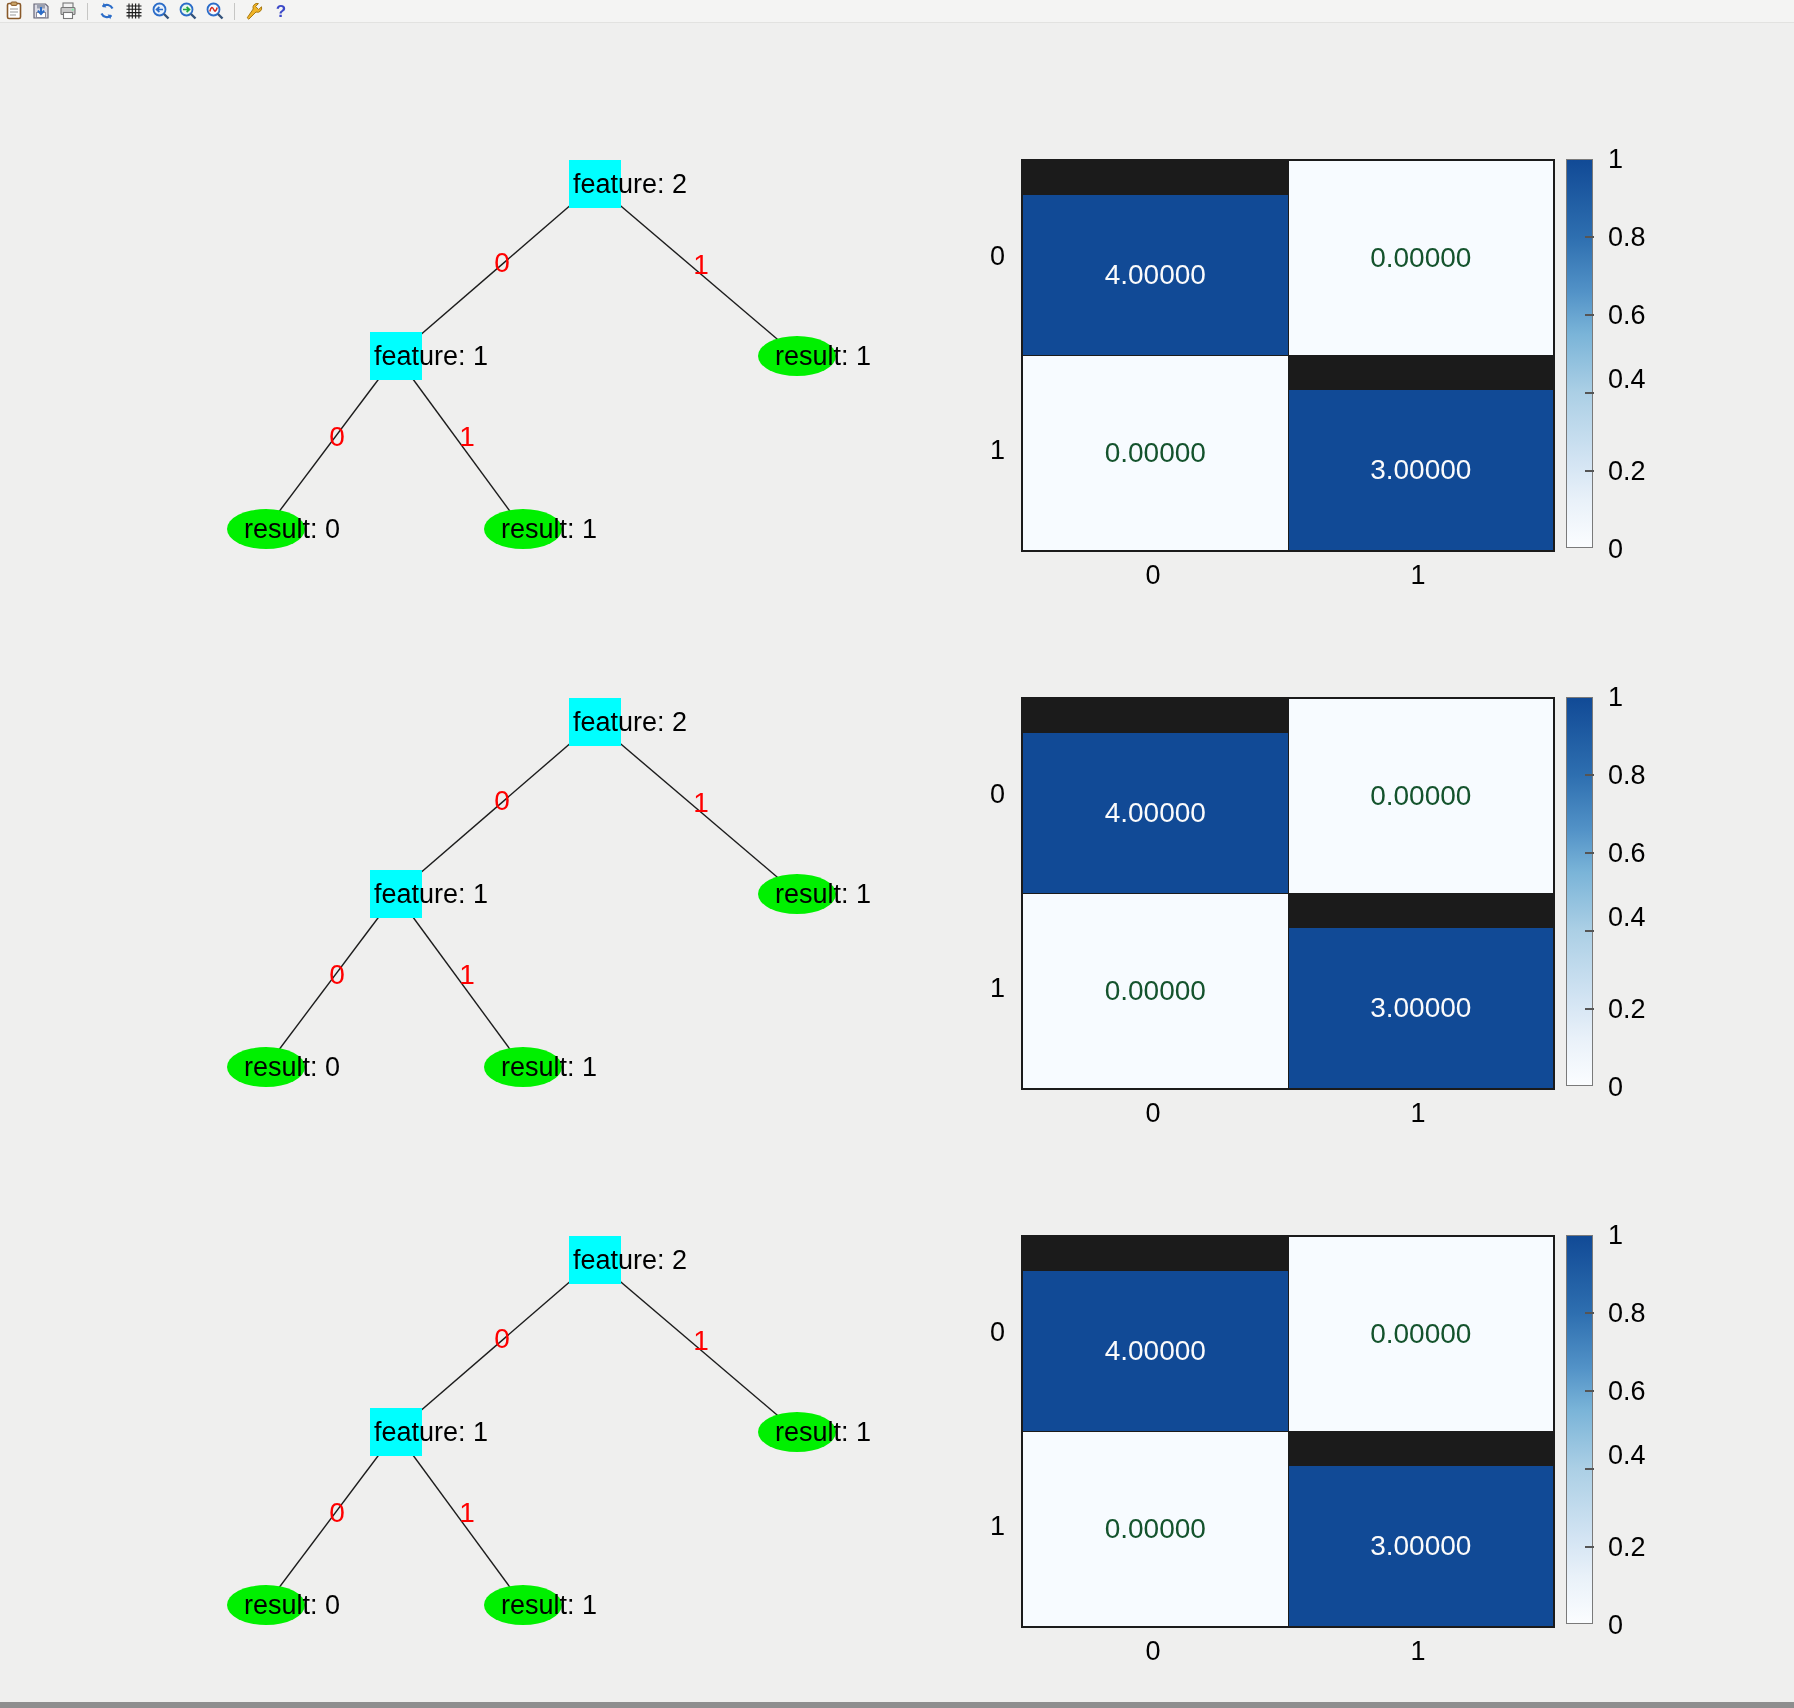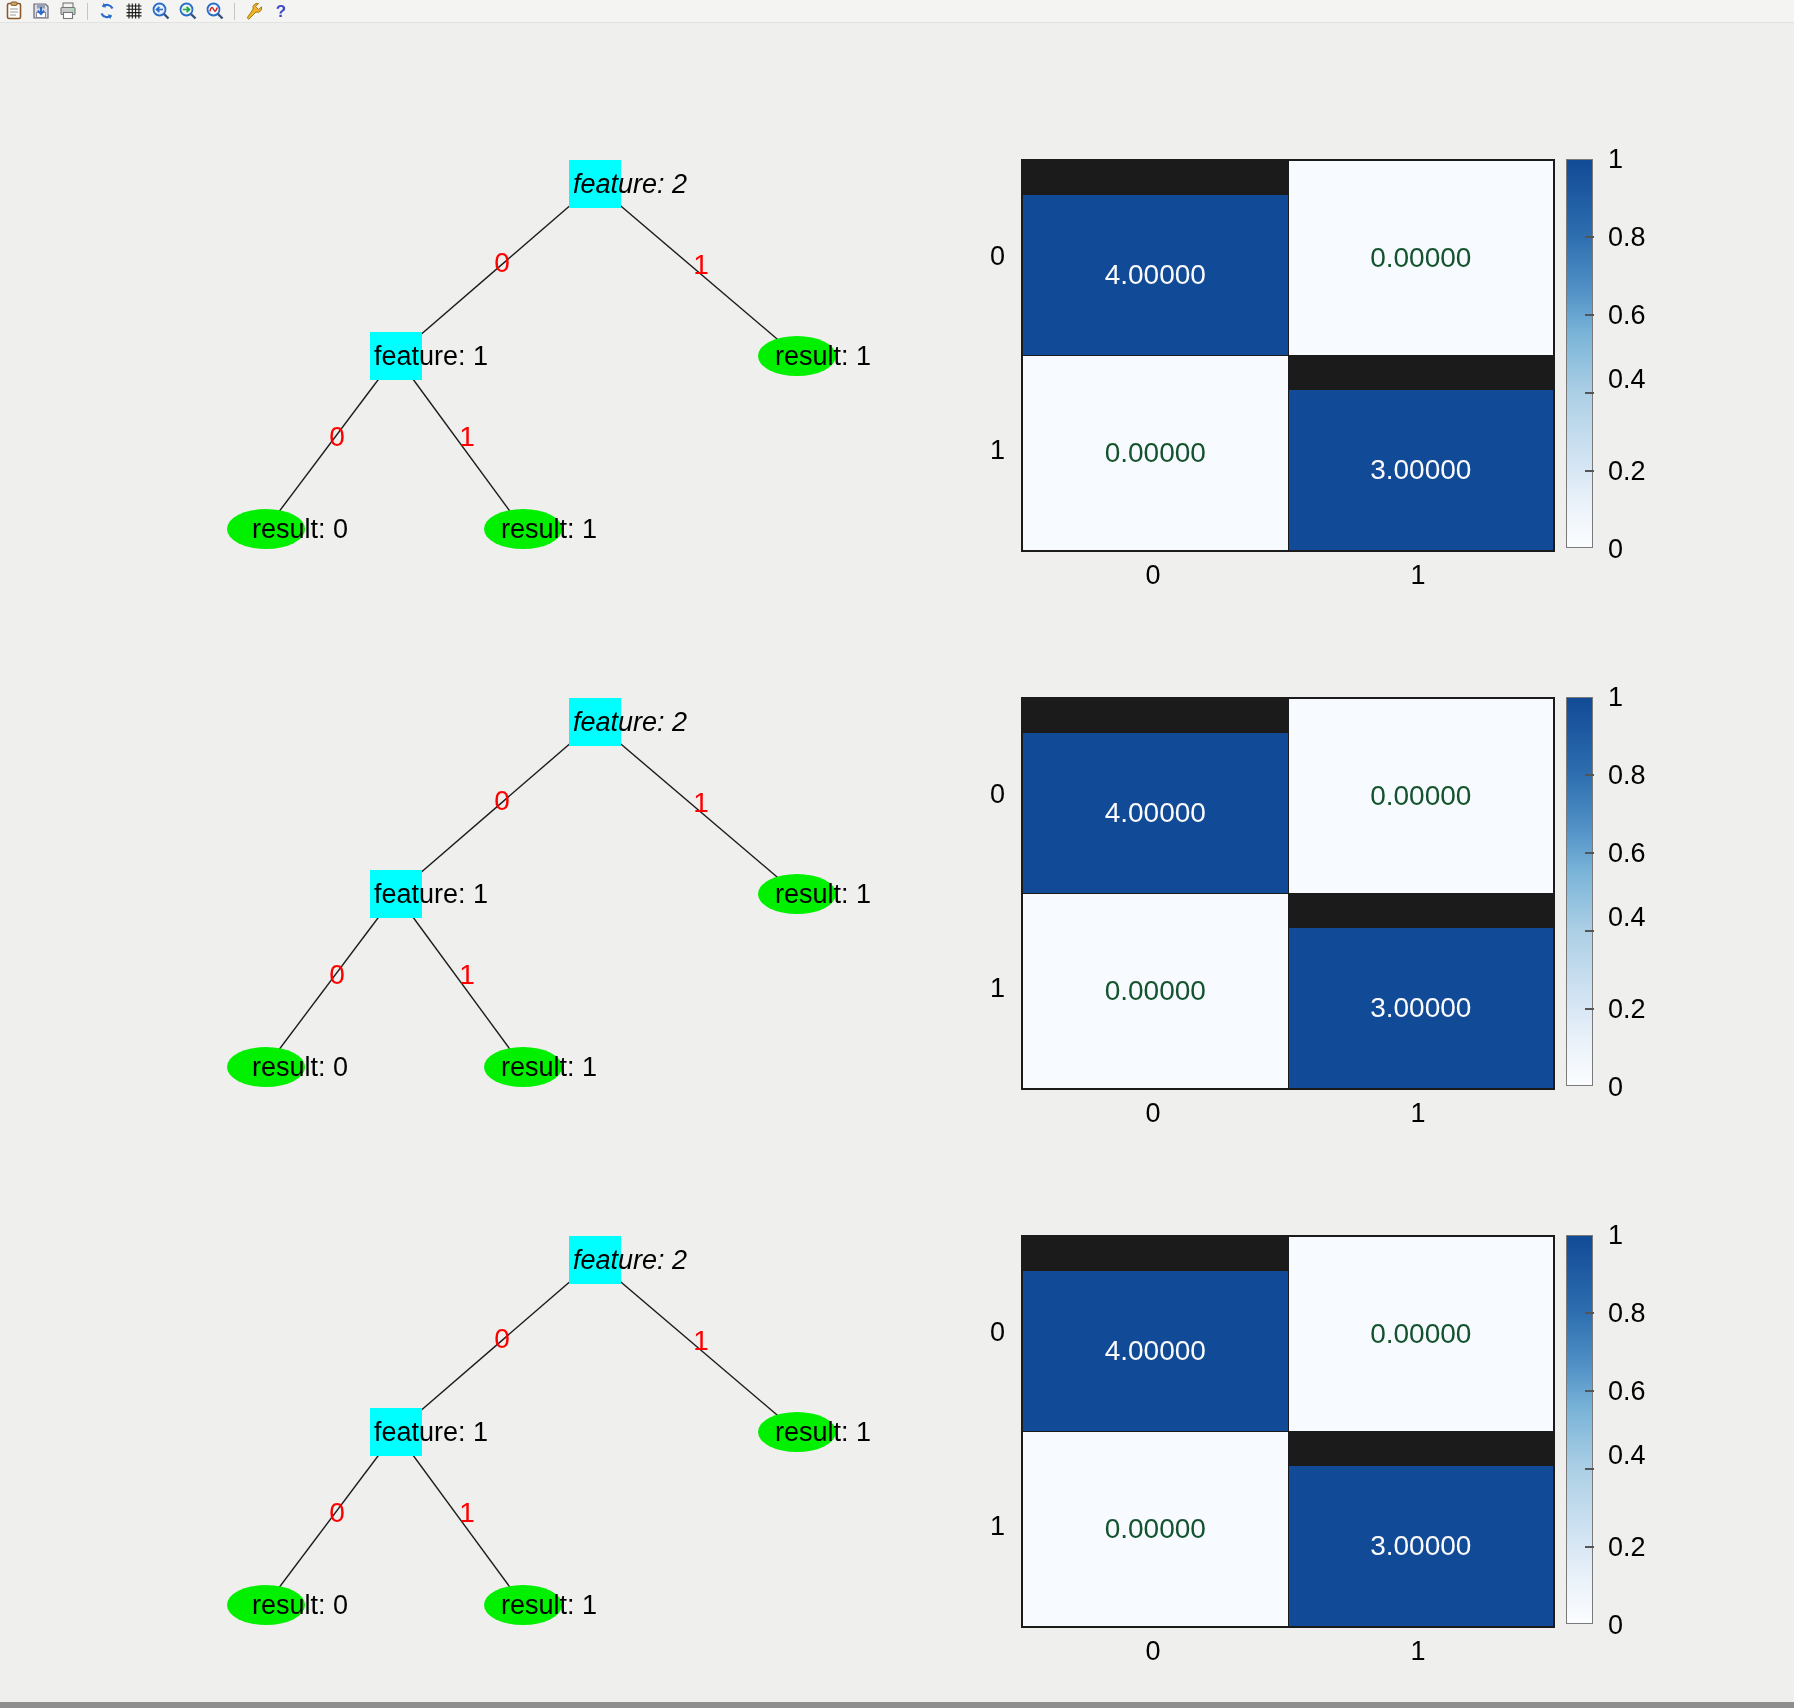--- a/index.html
+++ b/index.html
@@ -24,23 +24,23 @@
   .tree-edges{position:absolute;left:0;top:0;}
   .tree-edges line{stroke:#1c1c1c;stroke-width:1.4;}
   .sq{position:absolute;width:52px;height:48px;background:var(--node-cyan,#00ffff);}
   .sq.root{left:569px;top:160px;}
   .sq.internal{left:370px;top:332px;}
   .ell{position:absolute;width:78px;height:40px;border-radius:50%;background:var(--leaf-green,#00f000);}
   .ell.l{left:227px;top:509px;}
   .ell.m{left:484px;top:509px;}
   .ell.r{left:758px;top:336px;}
   .nlabel{position:absolute;height:34px;line-height:34px;font-size:27px;white-space:nowrap;}
-  .nlabel.root{left:573px;top:167px;font-style:italic;}
+  .nlabel.root{left:573px;top:167px;}
   .nlabel.internal{left:374px;top:339px;}
-  .nlabel.ll{left:244px;top:512px;margin-left:8px;}
+  .nlabel.ll{left:244px;top:512px;}
   .nlabel.lm{left:501px;top:512px;}
   .nlabel.lr{left:775px;top:339px;}
   .elabel{position:absolute;font-size:28px;color:var(--edge-red,#ff0000);transform:translate(-50%,-50%);}
   .elabel.rl{left:502px;top:263px;}
   .elabel.rr{left:701px;top:265px;}
   .elabel.il{left:337px;top:437px;}
   .elabel.ir{left:467px;top:437px;}
   
   .heatmap{
     position:absolute;left:1021px;top:159px;width:530px;height:389px;

